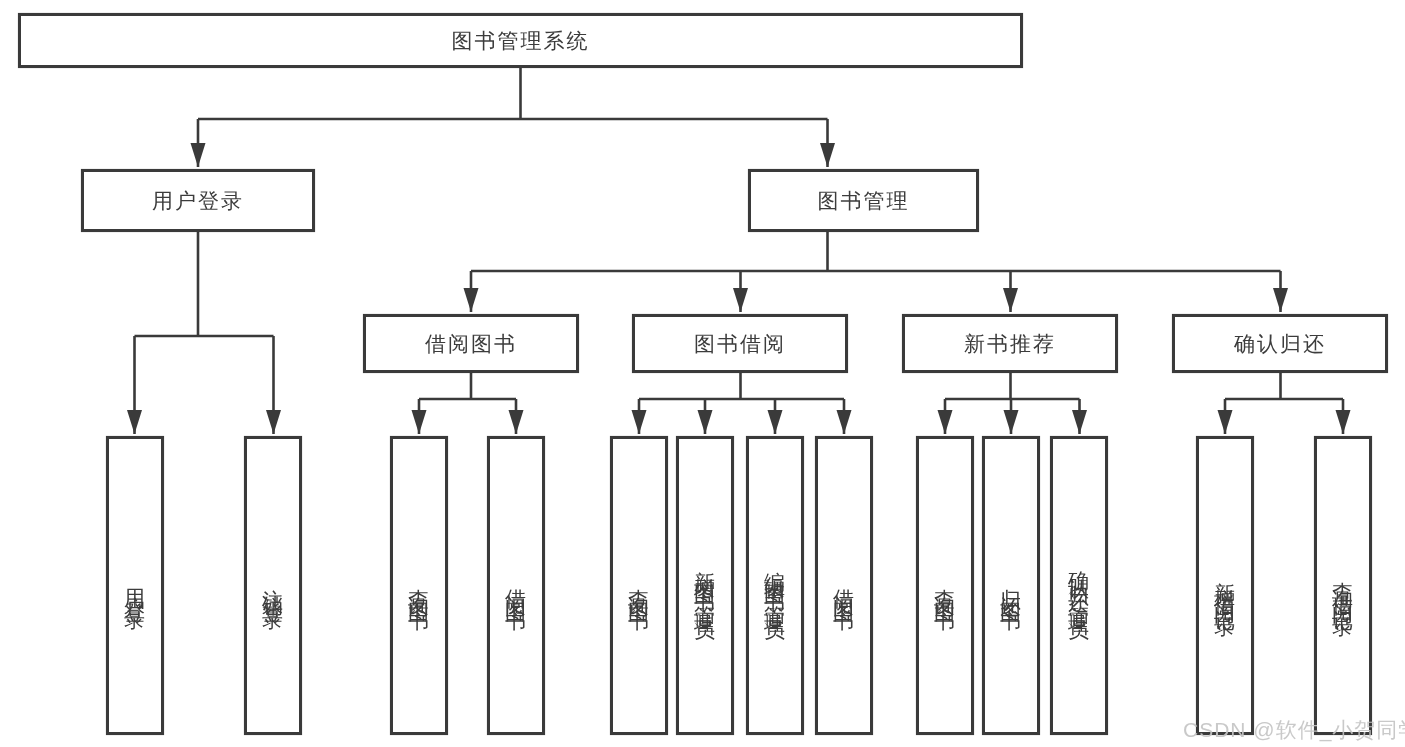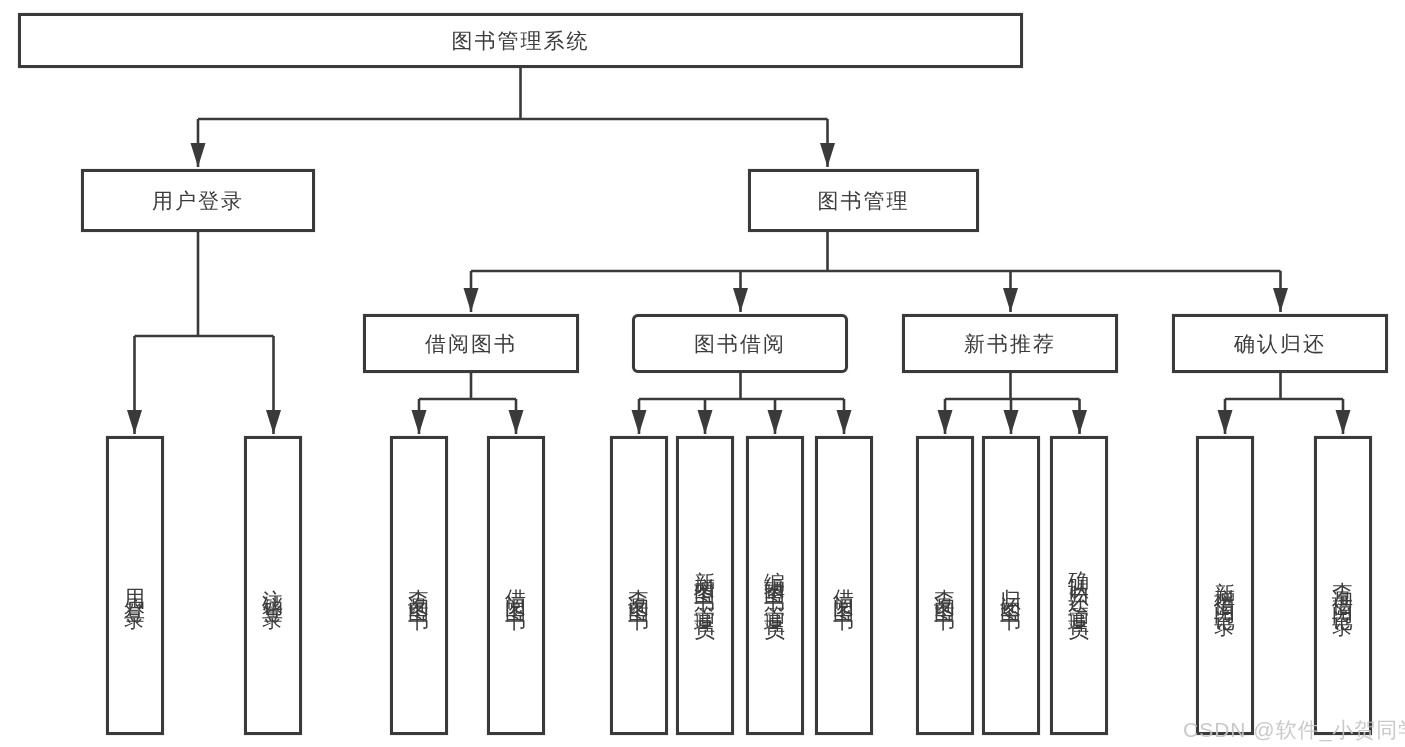--- a/index.html
+++ b/index.html
@@ -113,21 +113,21 @@
       <line x1="1343" y1="399" x2="1343" y2="434" marker-end="url(#arw)"></line>
     </g>
   </svg>
 
   <div class="box h" style="left:18px; top:13px; width:1005px; height:55px;">图书管理系统</div>
 
   <div class="box h" style="left:81px; top:169px; width:234px; height:63px;">用户登录</div>
   <div class="box h" style="left:748px; top:169px; width:231px; height:63px;">图书管理</div>
 
   <div class="box h" style="left:363px; top:314px; width:216px; height:59px;">借阅图书</div>
-  <div class="box h" style="left:632px; top:314px; width:216px; height:59px;border-radius:6px;">图书借阅</div>
+  <div class="box h" style="left:632px; top:314px; width:216px; height:59px;">图书借阅</div>
   <div class="box h" style="left:902px; top:314px; width:216px; height:59px;">新书推荐</div>
   <div class="box h" style="left:1172px; top:314px; width:216px; height:59px;">确认归还</div>
 
   <div class="box v" style="left:106px;">用户登录</div>
   <div class="box v" style="left:244px;">注销登录</div>
 
   <div class="box v" style="left:390px;">查询图书</div>
   <div class="box v" style="left:487px;">借阅图书</div>
 
   <div class="box v" style="left:610px;">查询图书</div>

